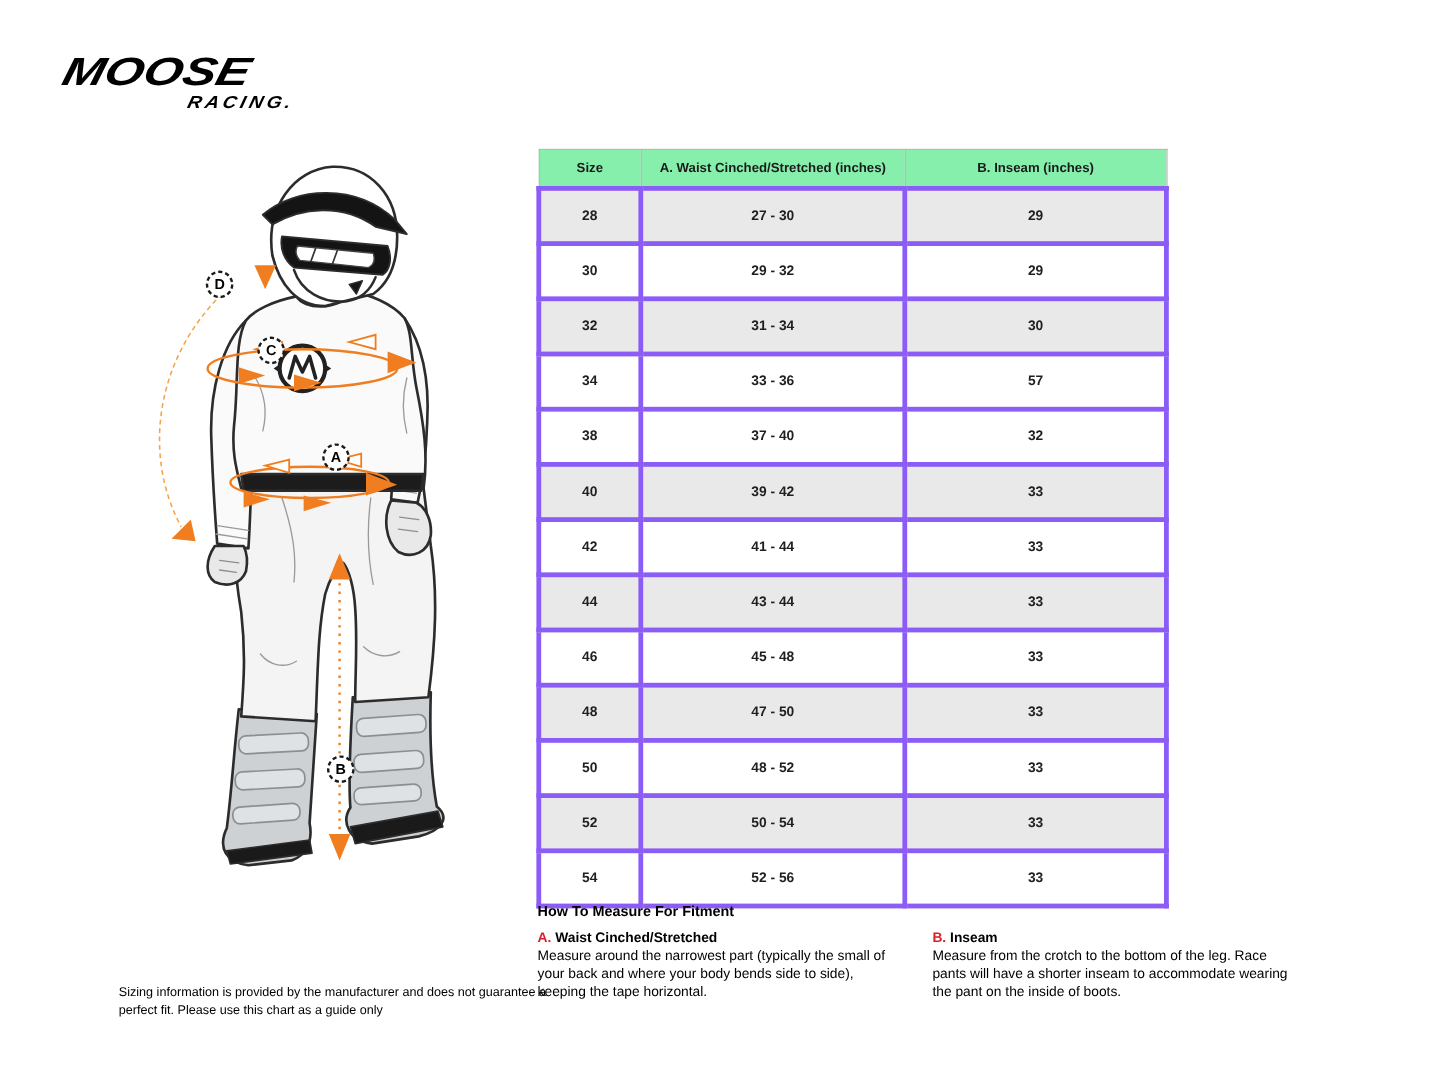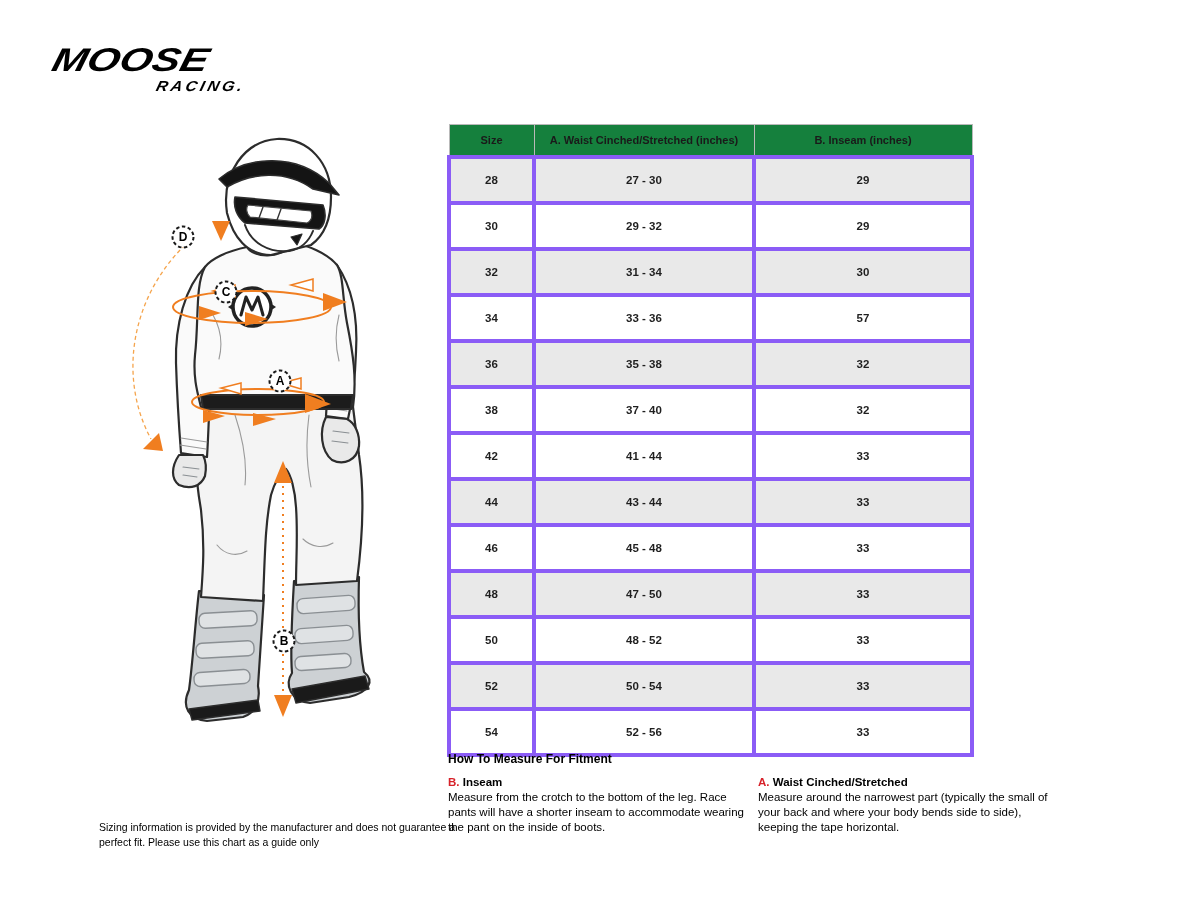--- a/index.html
+++ b/index.html
@@ -9,21 +9,21 @@
   
   .logo{position:absolute;left:57px;top:44px;width:190px;}
   .logo-main{font-size:41px;font-weight:bold;font-style:italic;letter-spacing:0px;
              transform:skewX(-14deg) scaleY(.8) scaleX(1.02);transform-origin:left top;line-height:1;}
   .logo-sub{font-size:16px;font-weight:bold;font-style:italic;letter-spacing:3px;
             text-align:right;margin-top:-7px;transform:skewX(-14deg) scaleY(.9);transform-origin:right top;}
 
   
   .chart-title{position:absolute;left:448px;top:88px;font-size:18px;font-weight:bold;}
   table.size-table{position:absolute;left:447px;top:124px;width:523px;border-collapse:collapse;table-layout:fixed;}
-  .size-table th{height:28px;font-size:11px;font-weight:bold;background:#15803d;
+  .size-table th{height:28px;font-size:11px;font-weight:bold;background:#86efac;
                  border:1px solid #B9B9B9;text-align:center;color:#1a1a1a;}
   .size-table td{height:40px;font-size:11.5px;font-weight:bold;text-align:center;
                  border:4px solid #8b5cf6;background:#fff;color:#1f1f1f;}
   .size-table tr.shaded td{background:#E9E9E9;}
   .col-size{width:85px;} .col-waist{width:220px;} .col-inseam{width:218px;}
 
   
   .howto{position:absolute;left:448px;top:752px;width:680px;}
   .howto-title{font-size:12px;font-weight:bold;margin:0 0 10px 0;}
   .howto-cols{display:flex;}
@@ -187,30 +187,30 @@
         <tr class="shaded">
           <td>32</td>
           <td>31 - 34</td>
           <td>30</td>
         </tr>
         <tr>
           <td>34</td>
           <td>33 - 36</td>
           <td>57</td>
         </tr>
-        <tr class="shaded">
-          <td>36</td>
-          <td>35 - 38</td>
-          <td>32</td>
-        </tr>
         <tr>
           <td>38</td>
           <td>37 - 40</td>
           <td>32</td>
         </tr>
+        <tr class="shaded">
+          <td>40</td>
+          <td>39 - 42</td>
+          <td>33</td>
+        </tr>
         <tr>
           <td>42</td>
           <td>41 - 44</td>
           <td>33</td>
         </tr>
         <tr class="shaded">
           <td>44</td>
           <td>43 - 44</td>
           <td>33</td>
         </tr>
@@ -238,32 +238,32 @@
           <td>54</td>
           <td>52 - 56</td>
           <td>33</td>
         </tr>
       </tbody>
   </table>
 
   <div class="howto">
     <div class="howto-title">How To Measure For Fitment</div>
     <div class="howto-cols">
+      <div class="howto-col colA">
+        <div class="howto-h">
+          <span class="howto-letter">A.</span>
+          <span>Waist Cinched/Stretched</span>
+        </div>
+        <div class="howto-p">Measure around the narrowest part (typically the small of your back and where your body bends side to side), keeping the tape horizontal.</div>
+      </div>
       <div class="howto-col colB">
         <div class="howto-h">
           <span class="howto-letter">B.</span>
           <span>Inseam</span>
         </div>
         <div class="howto-p">Measure from the crotch to the bottom of the leg. Race pants will have a shorter inseam to accommodate wearing the pant on the inside of boots.</div>
       </div>
-      <div class="howto-col colA">
-        <div class="howto-h">
-          <span class="howto-letter">A.</span>
-          <span>Waist Cinched/Stretched</span>
-        </div>
-        <div class="howto-p">Measure around the narrowest part (typically the small of your back and where your body bends side to side), keeping the tape horizontal.</div>
-      </div>
     </div>
   </div>
 
   <div class="disclaimer">Sizing information is provided by the manufacturer and does not guarantee a perfect fit. Please use this chart as a guide only</div>
 
 </div>
 
 </body></html>

